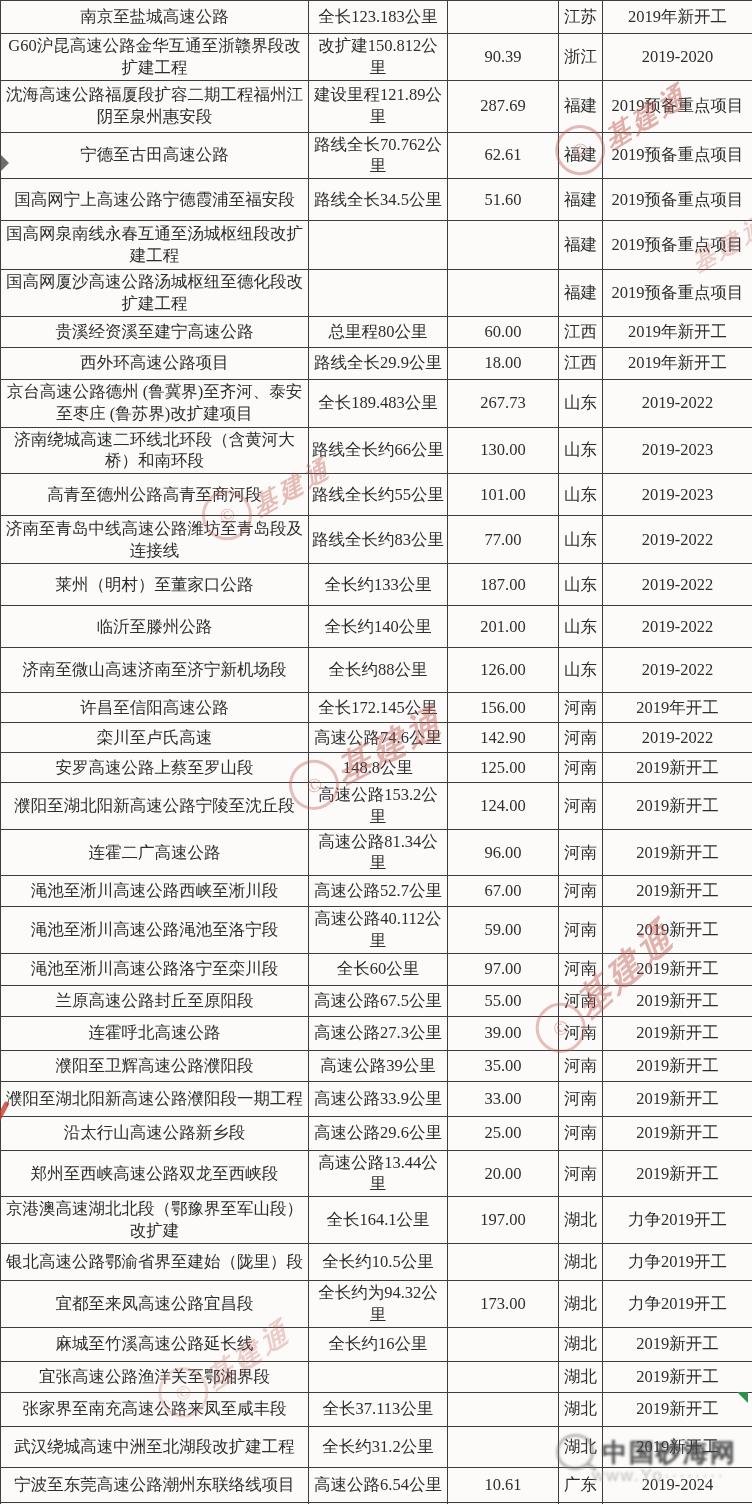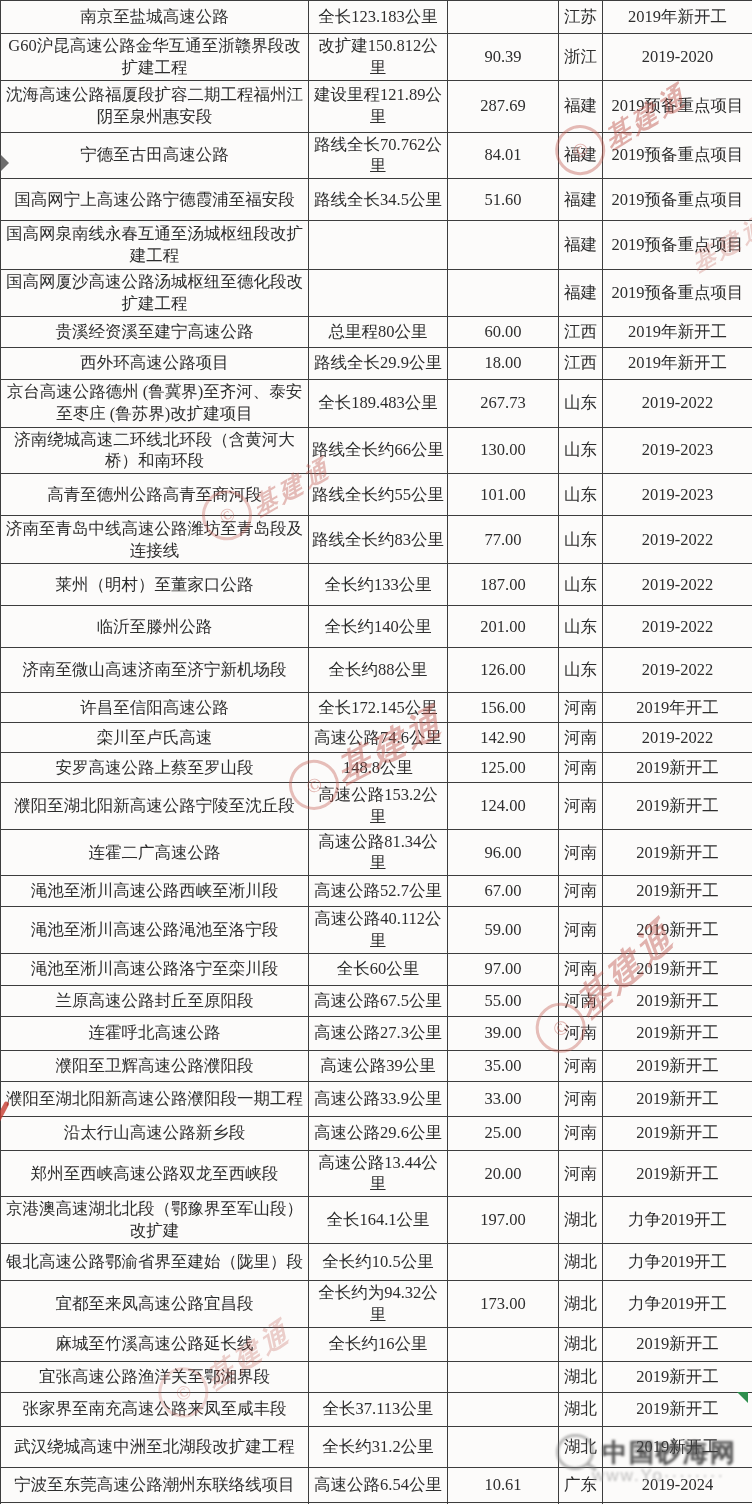--- a/index.html
+++ b/index.html
@@ -77,21 +77,21 @@
         <tr style="height: 52px; margin-top: 10px;">
           <td class="col0">沈海高速公路福厦段扩容二期工程福州江阴至泉州惠安段</td>
           <td class="col1">建设里程121.89公里</td>
           <td class="col2">287.69</td>
           <td class="col3">福建</td>
           <td class="col4">2019预备重点项目</td>
         </tr>
         <tr style="height: 31px;">
           <td class="col0">宁德至古田高速公路</td>
           <td class="col1">路线全长70.762公里</td>
-          <td class="col2">84.01</td>
+          <td class="col2">62.61</td>
           <td class="col3">福建</td>
           <td class="col4">2019预备重点项目</td>
         </tr>
         <tr style="height: 42px;">
           <td class="col0">国高网宁上高速公路宁德霞浦至福安段</td>
           <td class="col1">路线全长34.5公里</td>
           <td class="col2">51.60</td>
           <td class="col3">福建</td>
           <td class="col4">2019预备重点项目</td>
         </tr>

